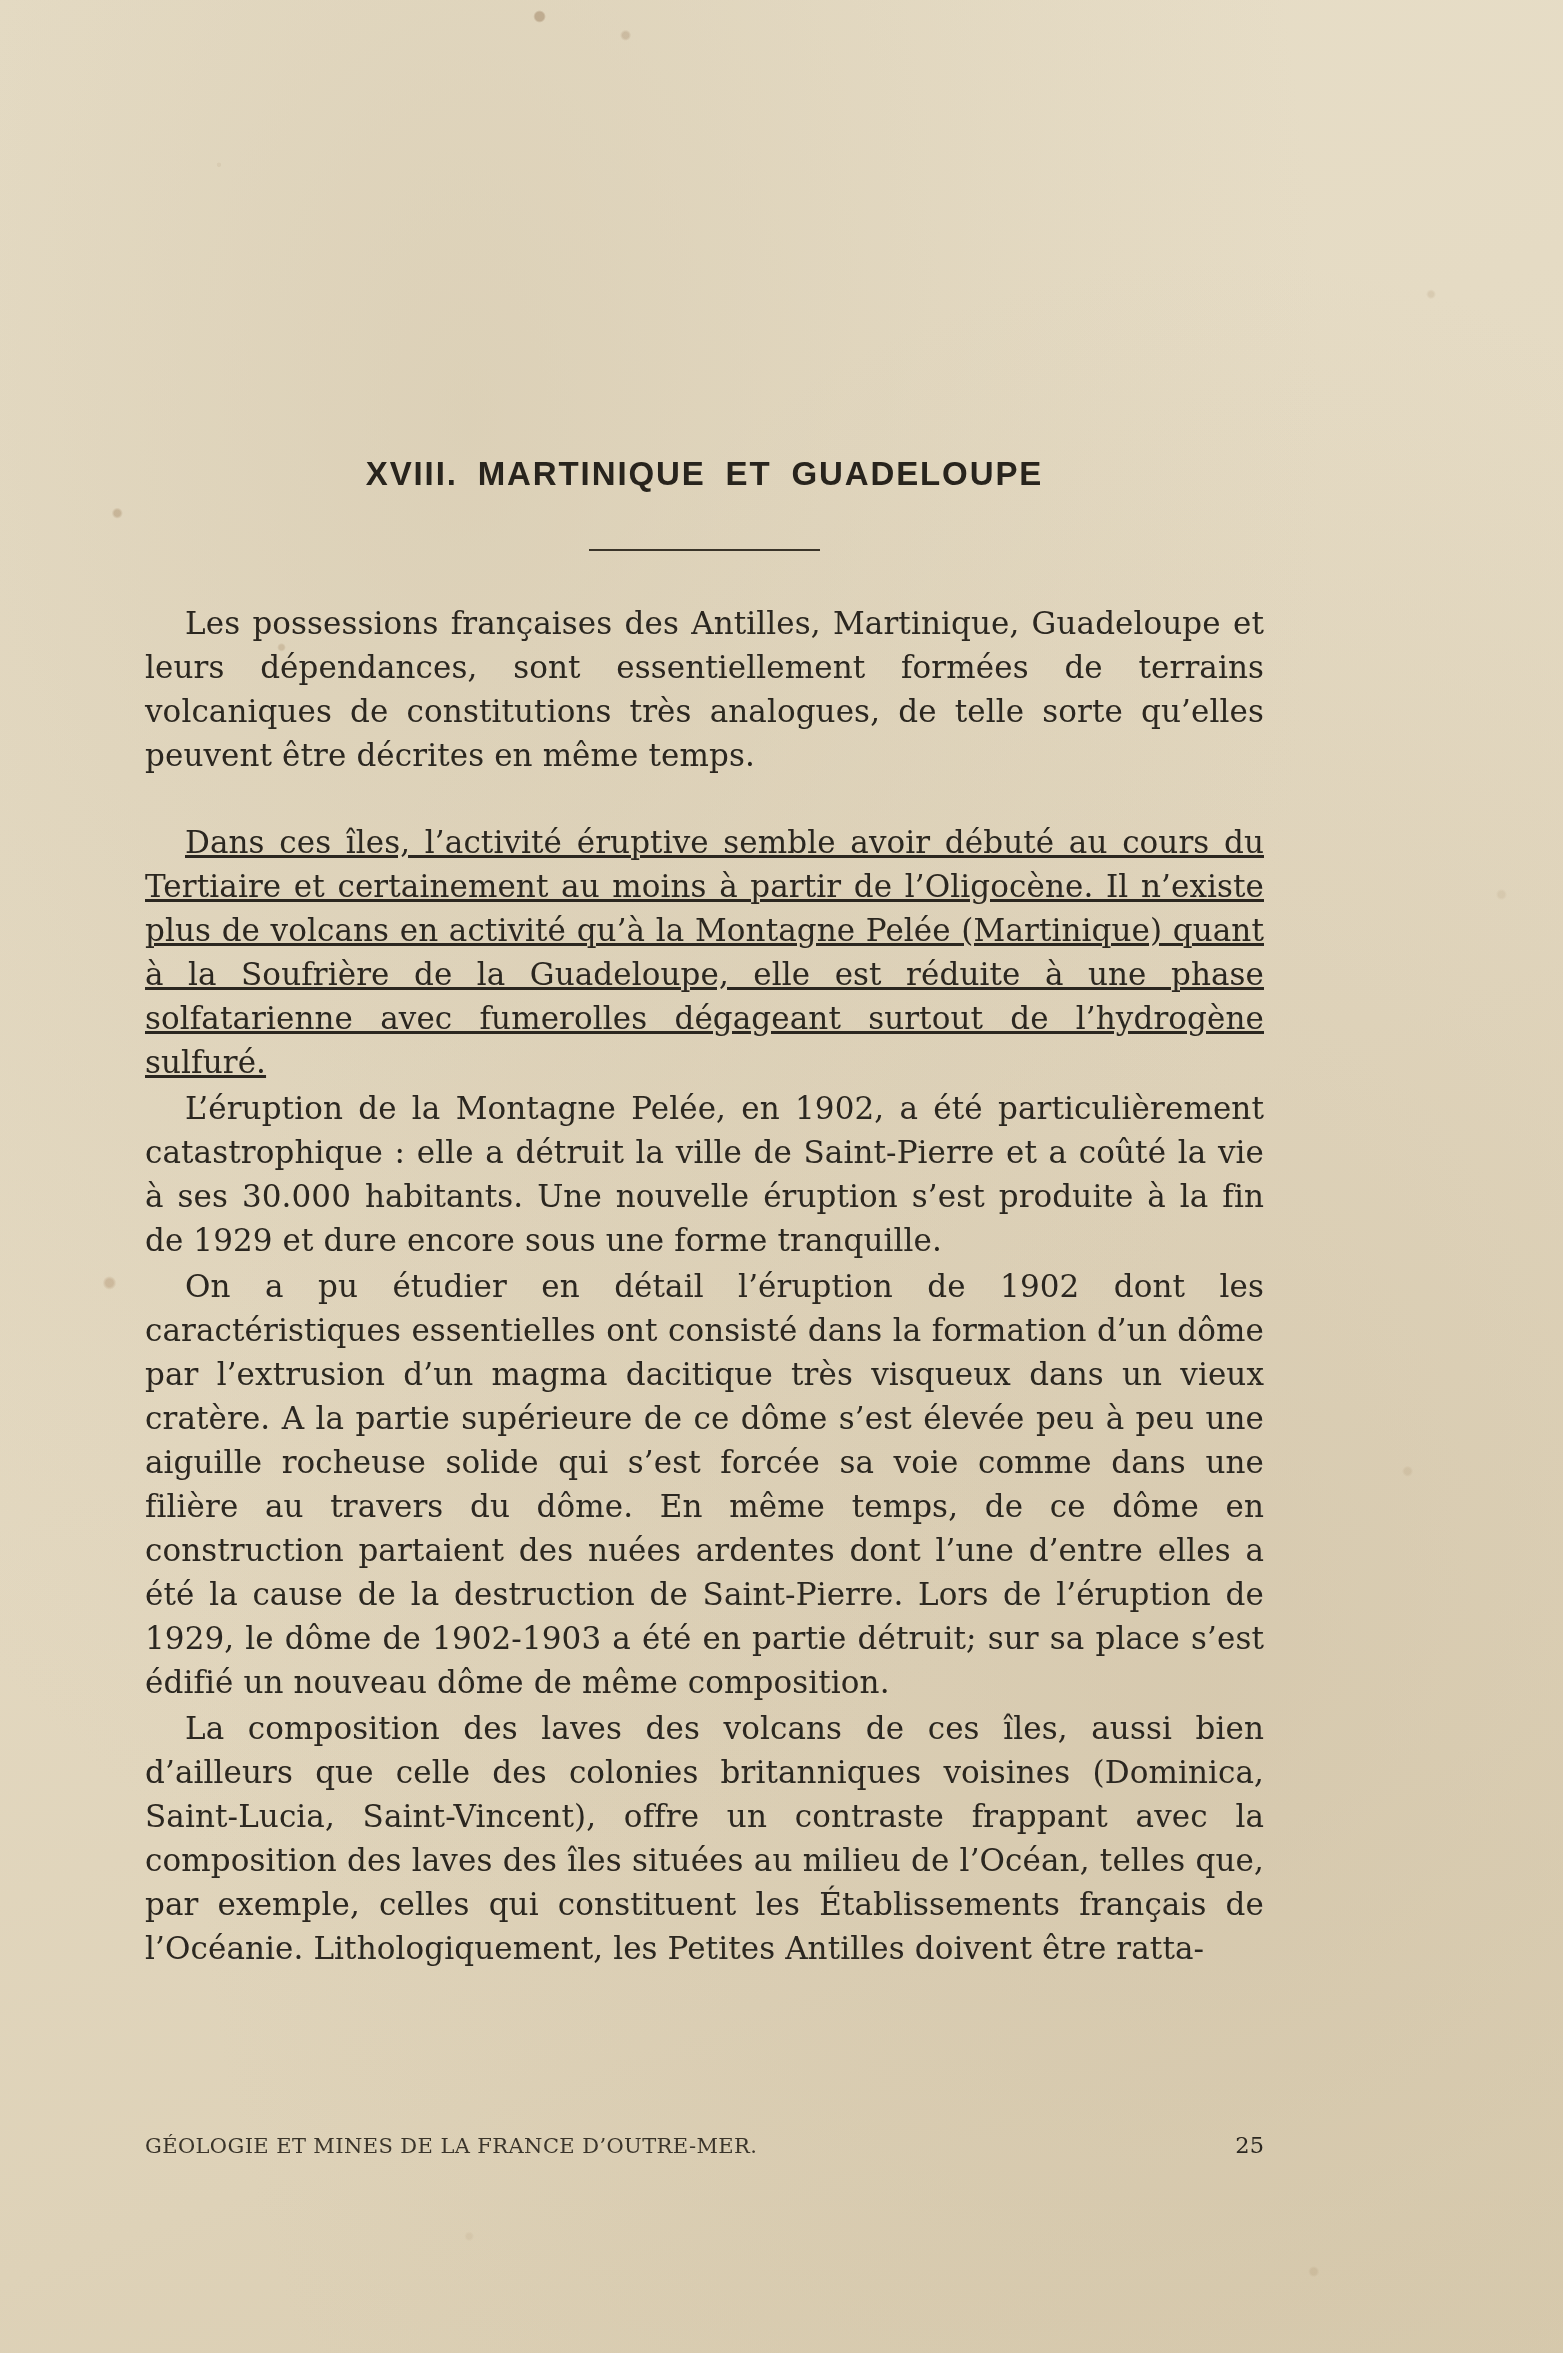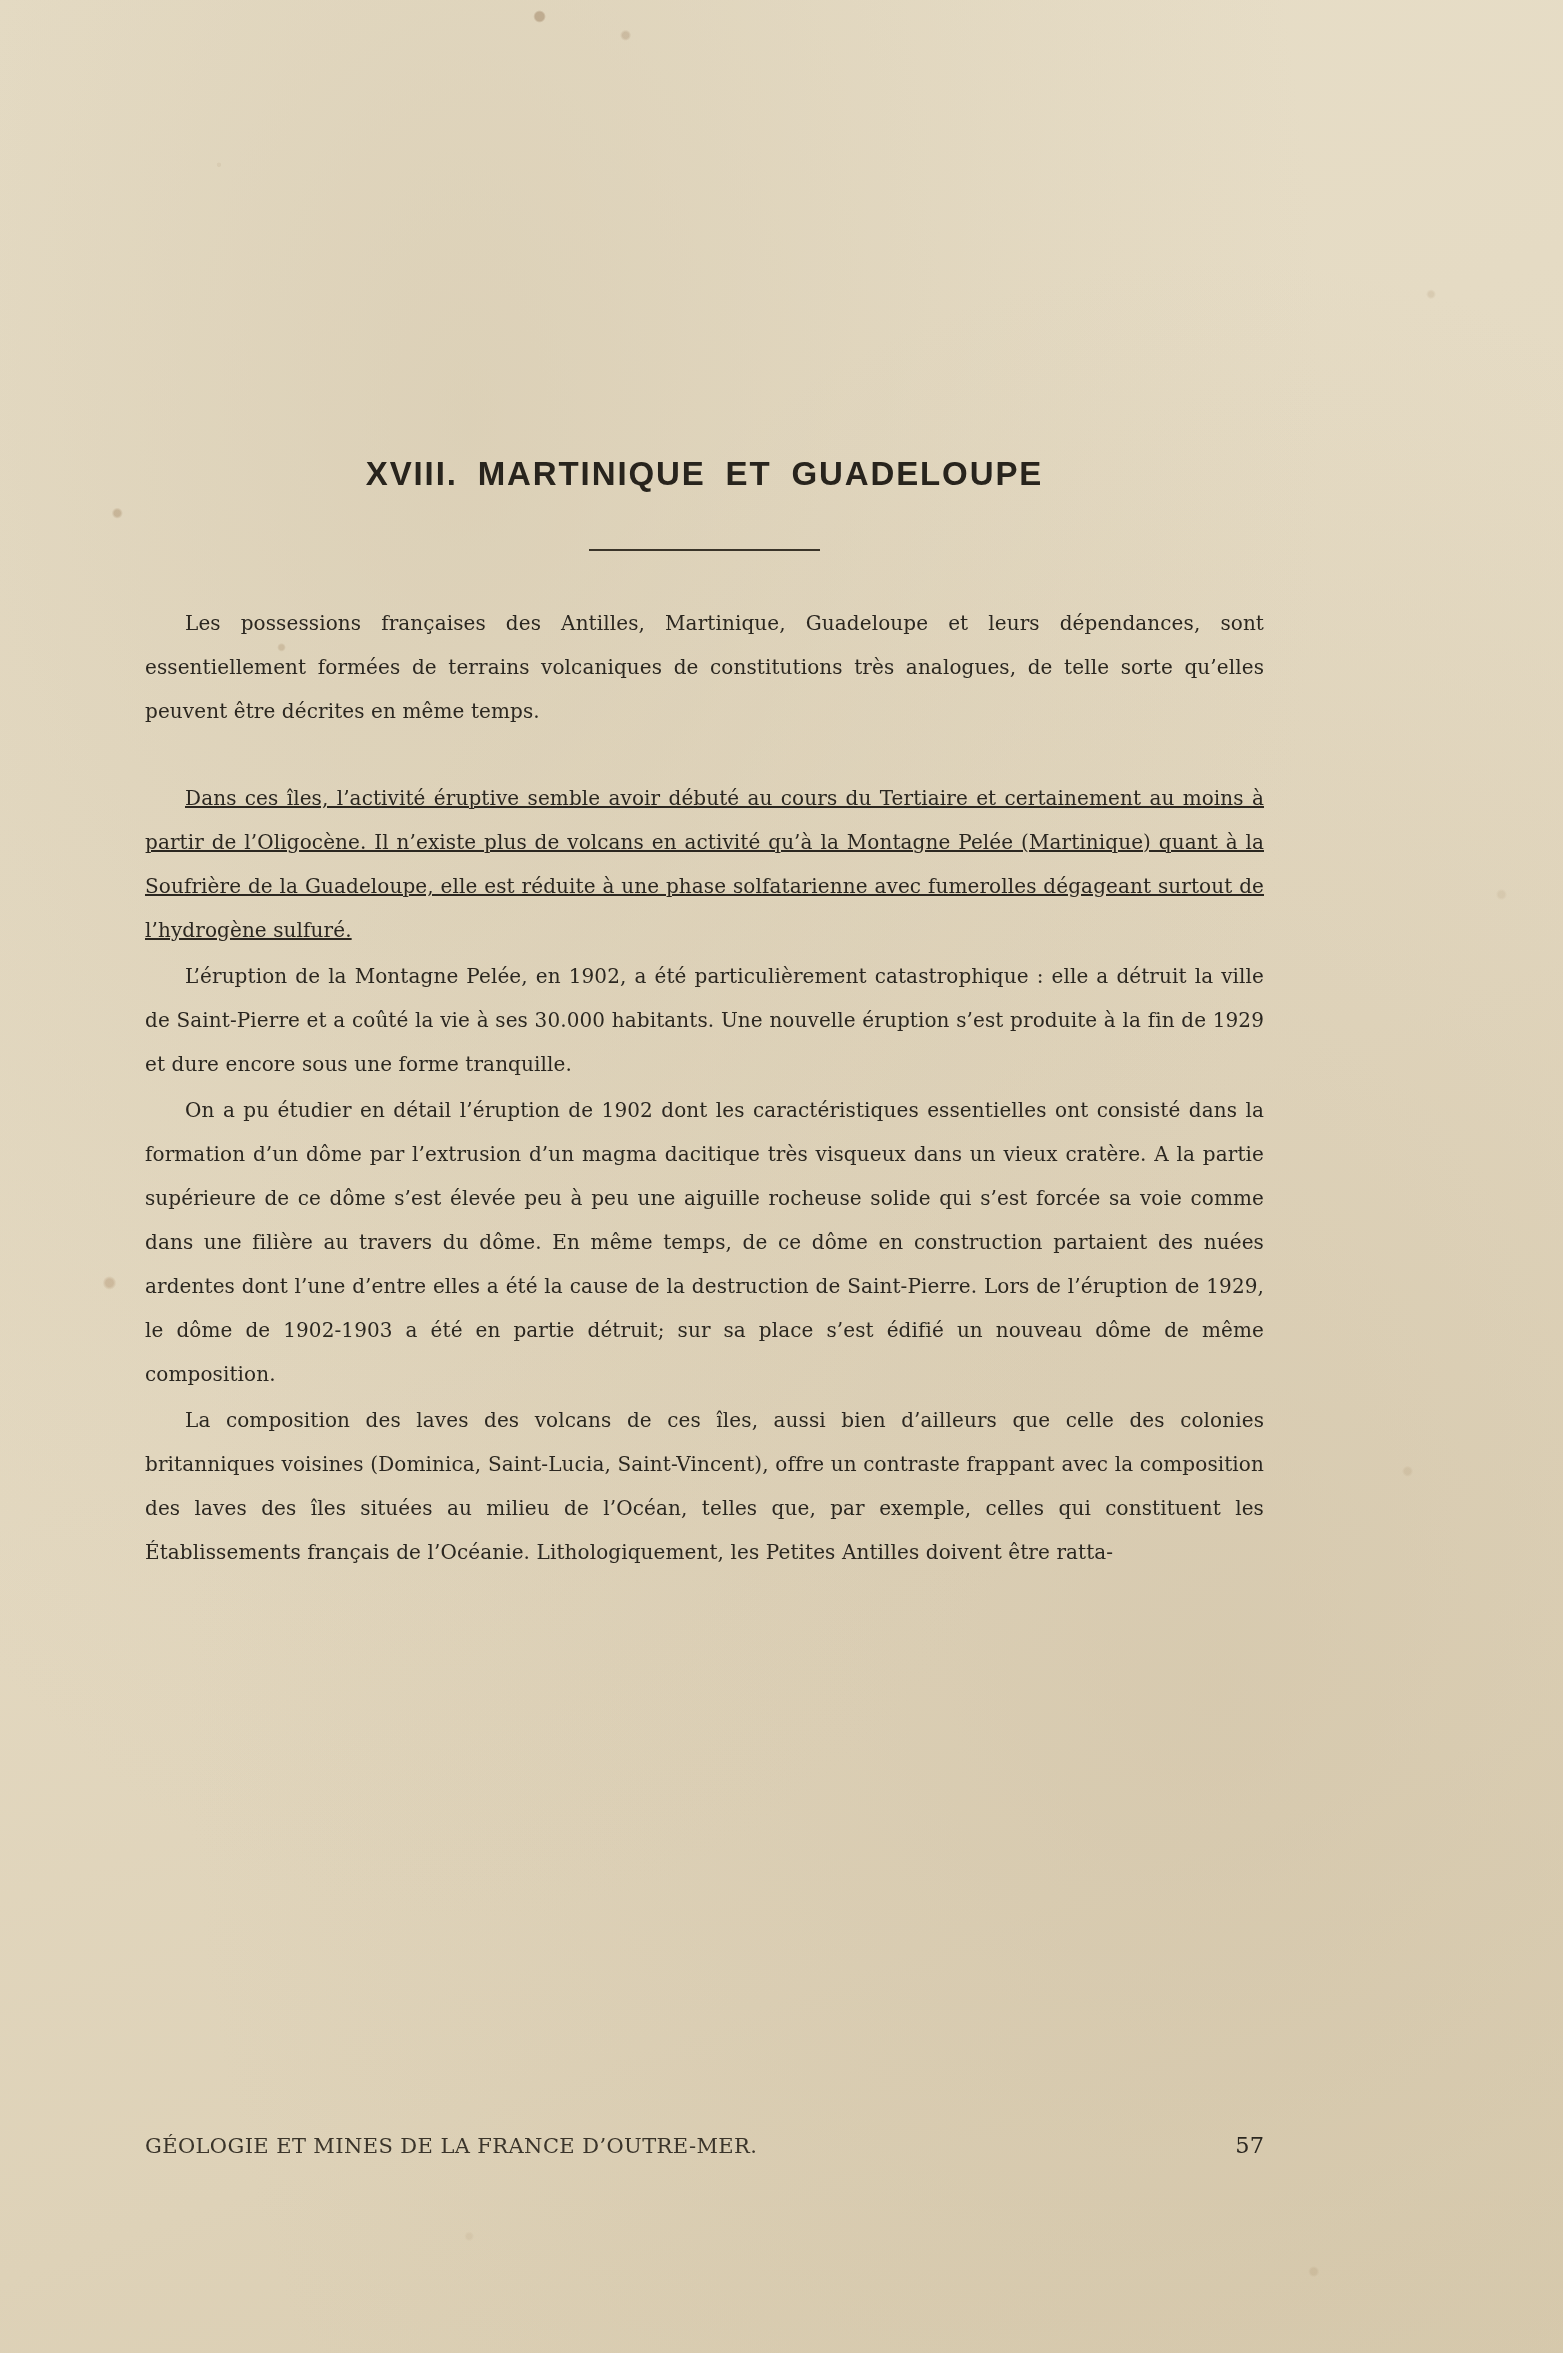--- a/index.html
+++ b/index.html
@@ -61,21 +61,21 @@
     margin-top: 49px;
   }
   .rule {
     display: inline-block;
     width: 231px;
     height: 1.9px;
     background: #3a3429;
   }
   p.para {
     margin: 0;
-    font-size: 20px;
+    font-size: 31px;
     line-height: 44px;
     text-align: justify;
     text-justify: inter-word;
     color: #2b2720;
     letter-spacing: 0.1px;
   }
   p.first {
     margin-top: 48px;
     text-indent: 40px;
   }
@@ -126,17 +126,17 @@
     <p class="para first">Les possessions françaises des Antilles, Martinique, Guadeloupe et leurs dépendances, sont essentiellement formées de terrains volcaniques de constitutions très analogues, de telle sorte qu’elles peuvent être décrites en même temps.</p>
     <p class="para gap">Dans ces îles, l’activité éruptive semble avoir débuté au cours du Tertiaire et certainement au moins à partir de l’Oligocène. Il n’existe plus de volcans en activité qu’à la Montagne Pelée (Martinique) quant à la Soufrière de la Guadeloupe, elle est réduite à une phase solfatarienne avec fumerolles dégageant surtout de l’hydrogène sulfuré.</p>
     <p class="para cont">L’éruption de la Montagne Pelée, en 1902, a été particulièrement catastrophique : elle a détruit la ville de Saint-Pierre et a coûté la vie à ses 30.000 habitants. Une nouvelle éruption s’est produite à la fin de 1929 et dure encore sous une forme tranquille.</p>
     <p class="para cont">On a pu étudier en détail l’éruption de 1902 dont les caractéristiques essentielles ont consisté dans la formation d’un dôme par l’extrusion d’un magma dacitique très visqueux dans un vieux cratère. A la partie supérieure de ce dôme s’est élevée peu à peu une aiguille rocheuse solide qui s’est forcée sa voie comme dans une filière au travers du dôme. En même temps, de ce dôme en construction partaient des nuées ardentes dont l’une d’entre elles a été la cause de la destruction de Saint-Pierre. Lors de l’éruption de 1929, le dôme de 1902-1903 a été en partie détruit; sur sa place s’est édifié un nouveau dôme de même composition.</p>
     <p class="para cont">La composition des laves des volcans de ces îles, aussi bien d’ailleurs que celle des colonies britanniques voisines (Dominica, Saint-Lucia, Saint-Vincent), offre un contraste frappant avec la composition des laves des îles situées au milieu de l’Océan, telles que, par exemple, celles qui constituent les Établissements français de l’Océanie. Lithologiquement, les Petites Antilles doivent être ratta-</p>
 
   </div>
 
   <div class="footer">
     <span class="footer-left">GÉOLOGIE ET MINES DE LA FRANCE D’OUTRE-MER.</span>
-    <span class="footer-right">57</span>
+    <span class="footer-right">25</span>
   </div>
 
 </div>
 
 
 </body></html>

